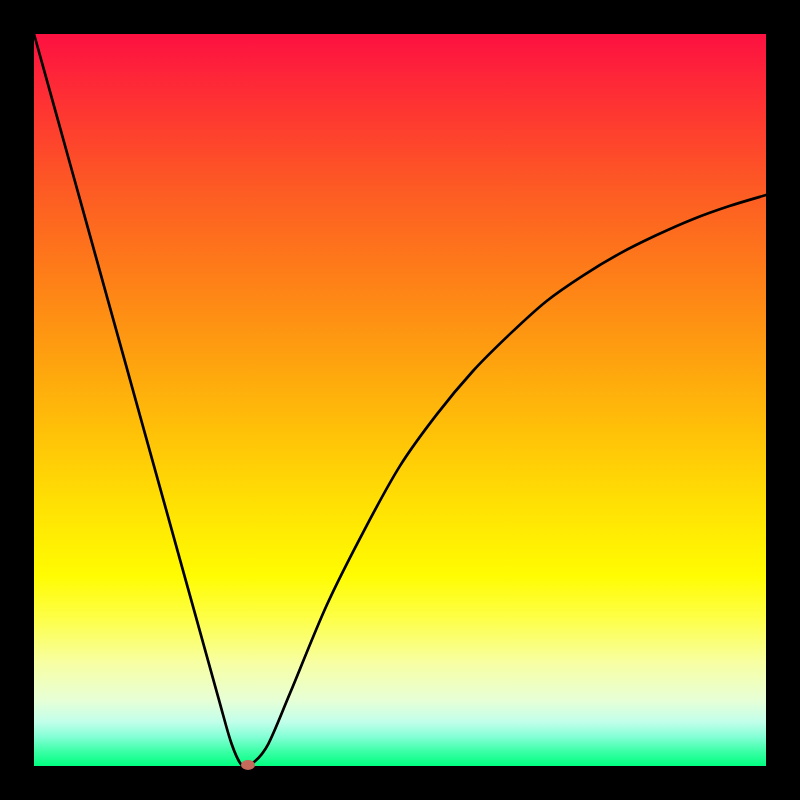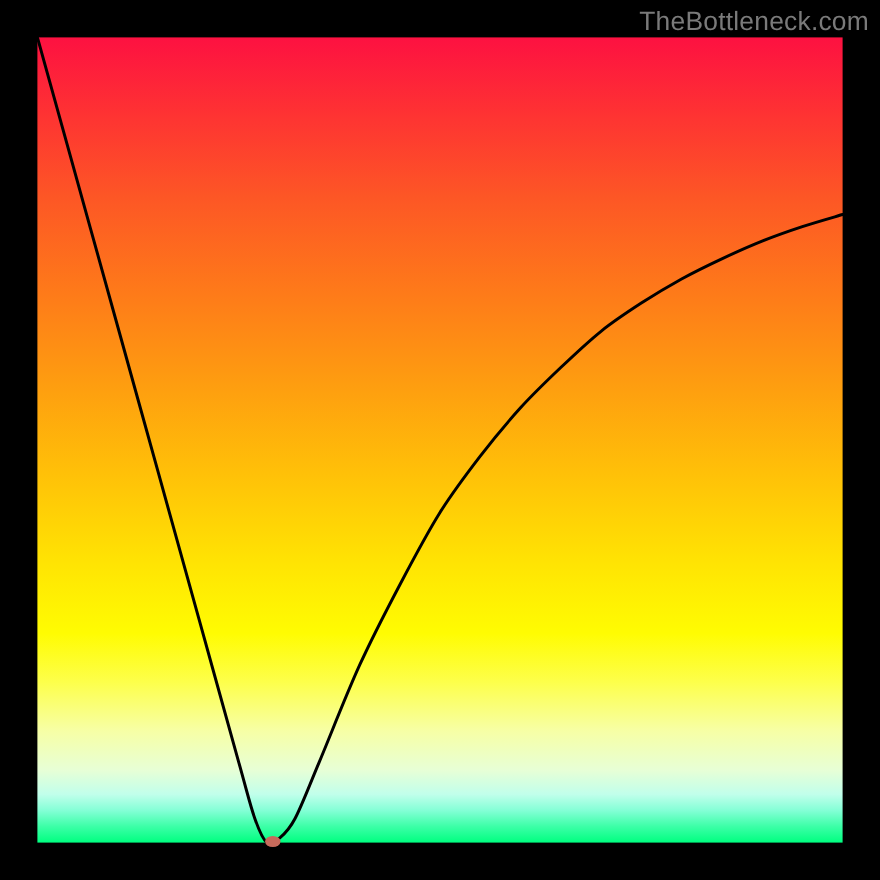--- a/index.html
+++ b/index.html
@@ -66,20 +66,19 @@
     border-radius: 50%;
     background: #c66a5b;
     transform: translate(-50%, -50%);
     z-index: 3;
   }
 </style>
 </head>
 <body>
 
 <div class="frame">
-  <div class="watermark">TheBottleneck.com</div>
   <div class="plot-area">
     <svg class="curve" viewBox="0 0 732 732" preserveAspectRatio="none">
       <path id="curve-path" fill="none" stroke="#000" stroke-width="2.7" stroke-linejoin="round" stroke-linecap="round" d="M 0.00 0.00 C 6.10 21.96, 24.40 87.84, 36.60 131.76 C 48.80 175.68, 61.00 219.60, 73.20 263.52 C 85.40 307.44, 97.60 351.36, 109.80 395.28 C 122.00 439.20, 134.20 483.12, 146.40 527.04 C 158.60 570.96, 174.46 628.30, 183.00 658.80 C 191.54 689.30, 193.37 697.84, 197.64 710.04 C 201.91 722.24, 204.96 728.95, 208.62 732.00 C 212.28 735.05, 215.33 732.00, 219.60 728.34 C 223.87 724.68, 228.14 721.63, 234.24 710.04 C 240.34 698.45, 246.44 681.98, 256.20 658.80 C 265.96 635.62, 280.60 597.80, 292.80 570.96 C 305.00 544.12, 317.20 520.94, 329.40 497.76 C 341.60 474.58, 353.80 451.40, 366.00 431.88 C 378.20 412.36, 390.40 396.50, 402.60 380.64 C 414.80 364.78, 427.00 350.14, 439.20 336.72 C 451.40 323.30, 463.60 311.71, 475.80 300.12 C 488.00 288.53, 500.20 276.94, 512.40 267.18 C 524.60 257.42, 536.80 249.49, 549.00 241.56 C 561.20 233.63, 573.40 226.31, 585.60 219.60 C 597.80 212.89, 610.00 207.03, 622.20 201.30 C 634.40 195.57, 646.60 190.08, 658.80 185.20 C 671.00 180.32, 683.20 176.05, 695.40 172.02 C 707.60 167.99, 725.90 162.87, 732.00 161.04"></path>
     </svg>
     <div id="marker" class="marker" style="left: 213.744px; top: 730.536px;"></div>
   </div>
 </div>
 
 </body></html>

